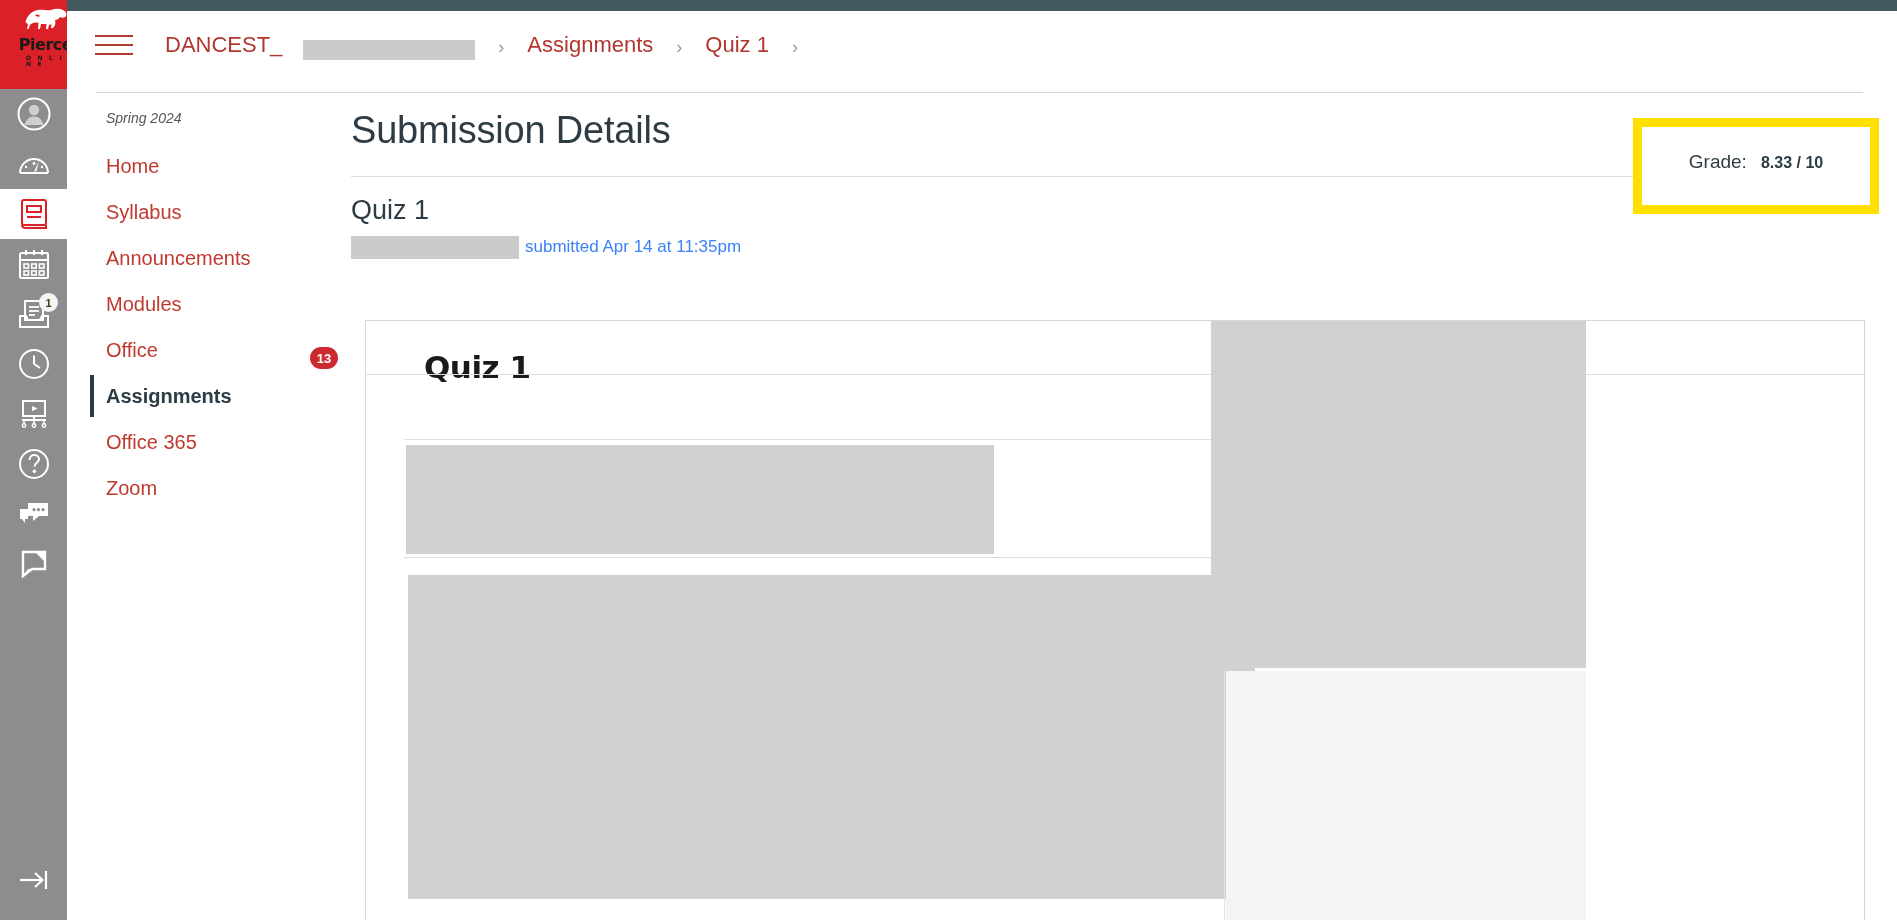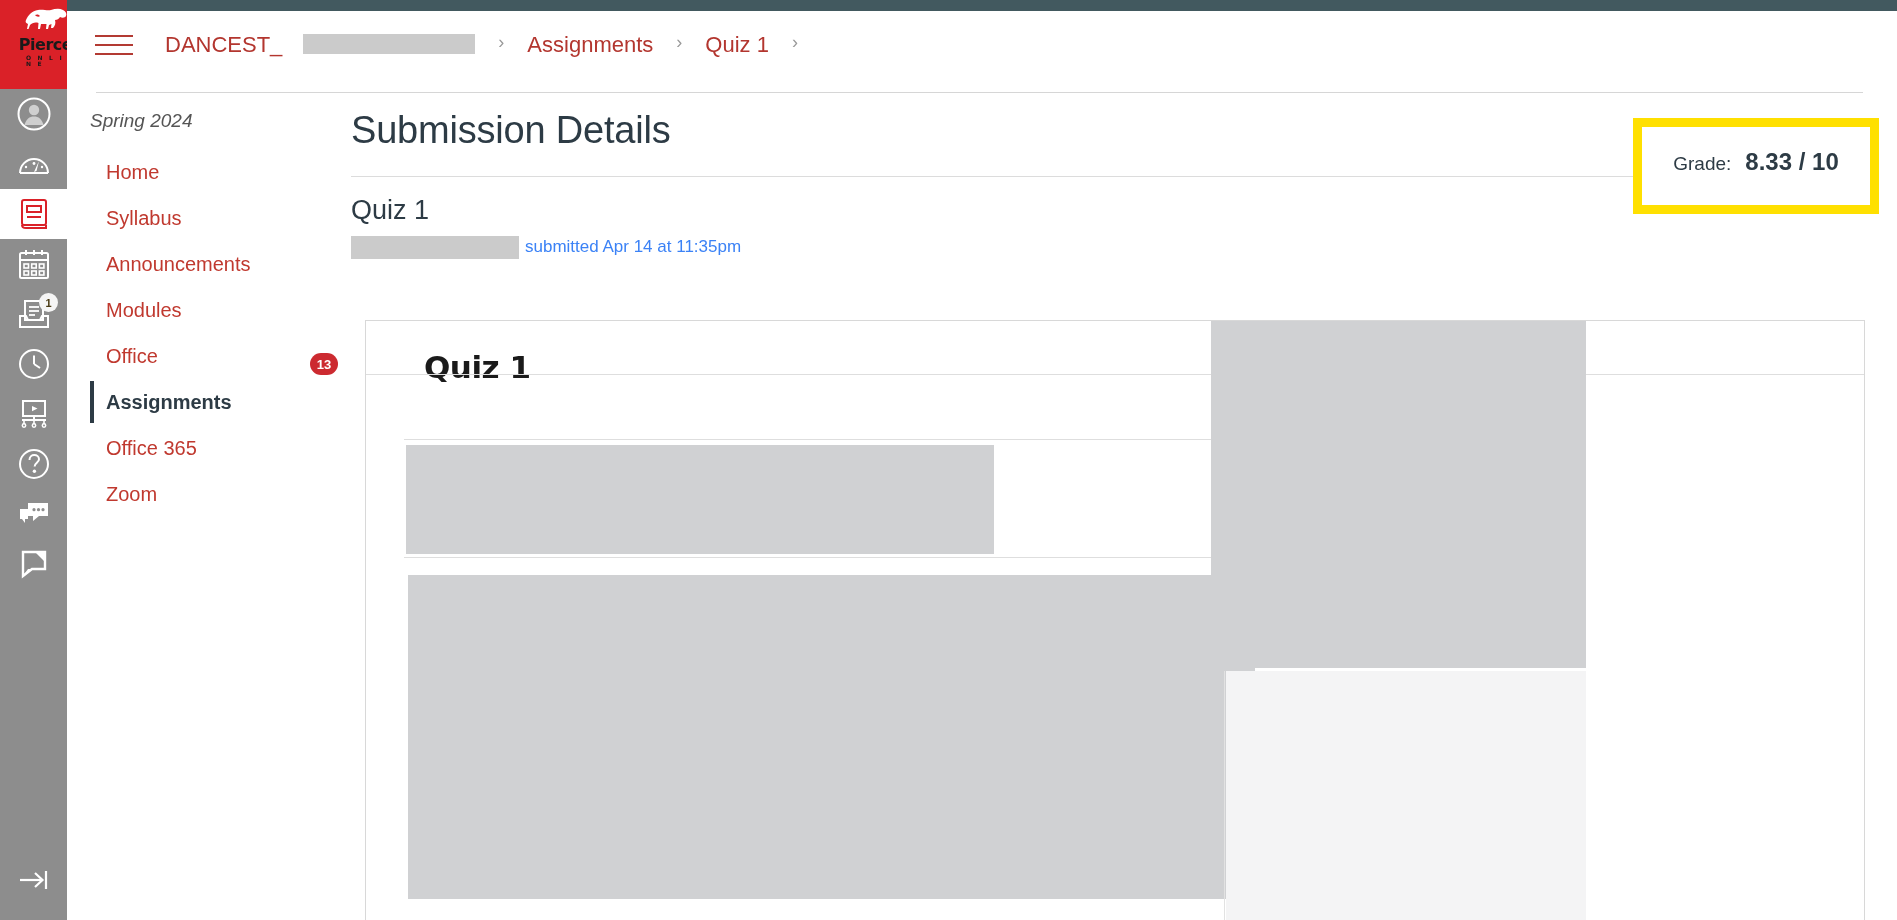--- a/index.html
+++ b/index.html
@@ -73,21 +73,21 @@
     display: flex; align-items: center;
   }
   #hamburger-button {
     margin-left: 28px; width: 40px; height: 34px;
     display: flex; flex-direction: column; justify-content: center; gap: 7px;
   }
   #hamburger-button span {
     display: block; width: 38px; height: 2px; background: #b33a33;
   }
   #breadcrumb {
-    display: flex; align-items: flex-start;
+    display: flex; align-items: flex-end;
     margin-left: 30px; gap: 23px;
     font-size: 22px; color: #b3362f; font-weight: 400;
   }
   #breadcrumb .crumb-link { color: #b3362f; white-space: nowrap; }
   #breadcrumb .redacted-inline {
     display: inline-block; width: 172px; height: 20px;
     background: #cbcbcb; vertical-align: middle;
     position: relative; top: 2px; margin-left: -2px;
   }
   #breadcrumb .sep { color: #9a9a9a; font-size: 18px; }
@@ -96,22 +96,22 @@
     position: absolute; top: 92px; left: 96px;
     width: 1767px; height: 1px; background: #d6d6d6;
   }
 
   
   #course-nav {
     position: absolute; top: 110px; left: 90px;
     width: 210px;
   }
   #course-term {
-    font-size: 19px; font-style: italic; color: #555555;
-    margin-bottom: 17px;
+    font-size: 14px; font-style: italic; color: #555555;
+    margin-left: 16px; margin-bottom: 17px;
   }
   .course-nav-item {
     position: relative;
     height: 46px; display: flex; align-items: center;
     padding-left: 16px;
     font-size: 20px; color: #c0392f;
   }
   .course-nav-item.active {
     color: #2d3b45; font-weight: 700;
   }
@@ -159,21 +159,21 @@
     width: 246px; height: 96px;
     border: 9px solid #ffe000;
     background: #ffffff;
     display: flex; align-items: center; justify-content: center;
   }
   #grade-inner {
     display: flex; align-items: baseline; gap: 14px;
     margin-top: -8px;
   }
   #grade-label { font-size: 19px; color: #2d3b45; }
-  #grade-value { font-size: 24px; font-weight: 700; color: #2d3b45; }
+  #grade-value { font-size: 16px; font-weight: 700; color: #2d3b45; }
 
   
   #preview-frame {
     position: absolute; top: 320px; left: 365px;
     width: 1500px; height: 600px;
     background: #ffffff;
     border: 1px solid #d8d8d8;
     border-bottom: none;
     overflow: hidden;
   }

